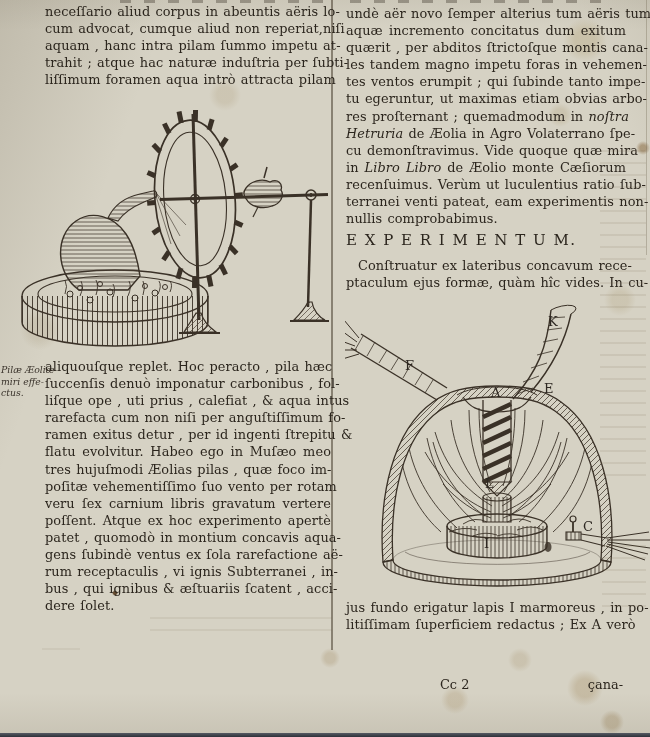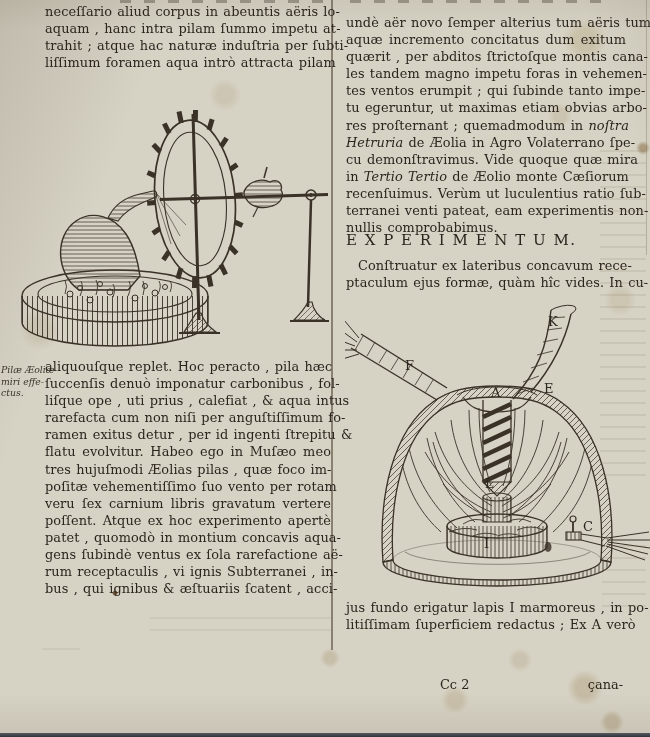--- a/index.html
+++ b/index.html
@@ -27,21 +27,21 @@
       linear-gradient(180deg, rgba(115,105,85,.10), rgba(115,105,85,0) 4%);
     padding-left: 45px;
   }
   .textcol{position:absolute;font-size:12.9px;line-height:17.1px;word-spacing:1px;letter-spacing:.1px;}
   .tl{height:17.1px;text-align:justify;text-align-last:justify;white-space:nowrap;overflow:visible;}
   .tl.last{text-align-last:left;}
   .cont .tl.last{text-align-last:justify;}
   .it{font-style:italic;}
   .l-para1{left:45px;top:3px;width:286px;}
   .l-para2{left:45px;top:358px;width:286px;}
-  .r-para1{left:346px;top:14px;width:280px;}
+  .r-para1{left:346px;top:5px;width:280px;}
   .r-heading{position:absolute;left:346px;top:231px;width:280px;text-align:left;
      font-size:15px;letter-spacing:1.5px;}
   .r-para2{left:346px;top:257px;width:280px;}
   .r-para2 .tl:first-child{text-indent:12px;}
   .r-para3{left:346px;top:599px;width:280px;}
   .sigrow{position:absolute;left:346px;top:633px;width:280px;height:18px;font-size:12.9px;margin-top:44px;}
   .sig{position:absolute;left:94px;}
   .catch{position:absolute;right:3px;}
   .mn{position:absolute;left:1px;top:364px;width:43px;font-size:9.3px;line-height:11.5px;
       font-style:italic;color:#3a332b;}
@@ -70,20 +70,21 @@
 
 <div class="stage">
 
   <div class="topcut tc-l"></div>
   <div class="topcut tc-r"></div>
   <div class="col-rule"></div>
   <div class="edge-line"></div>
 
   <div class="textcol l-para1 cont">
       <div class="tl">neceſſario aliud corpus in abeuntis aëris lo-</div>
+      <div class="tl">cum advocat, cumque aliud non reperiat,niſi</div>
       <div class="tl">aquam , hanc intra pilam ſummo impetu at-</div>
       <div class="tl">trahit ;  atque hac naturæ induſtria per ſubti-</div>
       <div class="tl last">liſſimum foramen aqua intrò attracta pilam</div>
     </div>
 
   <div class="fig" style="left:10px;top:104px;width:322px;height:252px;">
     <svg width="322" height="252" viewBox="0 0 322 252">
       <defs>
         <pattern id="vh" width="5" height="6" patternUnits="userSpaceOnUse">
           <path d="M2.5,0 V6" stroke="#4a4136" stroke-width="1"></path>
@@ -193,33 +194,34 @@
       <div class="tl">ramen exitus detur , per id ingenti ſtrepitu &amp;</div>
       <div class="tl">flatu evolvitur.  Habeo ego in Muſæo meo</div>
       <div class="tl">tres hujuſmodi Æolias pilas ,  quæ foco im-</div>
       <div class="tl">poſitæ vehementiſſimo ſuo vento per rotam</div>
       <div class="tl">veru ſex carnium libris gravatum vertere</div>
       <div class="tl">poſſent.  Atque ex hoc experimento apertè</div>
       <div class="tl">patet , quomodò in montium concavis aqua-</div>
       <div class="tl">gens ſubindè ventus ex ſola rarefactione aë-</div>
       <div class="tl">rum receptaculis , vi ignis Subterranei ,  in-</div>
       <div class="tl">bus ,  qui ignibus &amp; æſtuariis ſcatent ,  acci-</div>
+      <div class="tl last">dere ſolet.</div>
     </div>
 
   <div class="textcol r-para1">
       <div class="tl">undè aër novo ſemper alterius tum aëris tum</div>
       <div class="tl">aquæ incremento concitatus dum exitum</div>
       <div class="tl">quærit , per abditos ſtrictoſque montis cana-</div>
       <div class="tl">les tandem magno impetu foras in vehemen-</div>
       <div class="tl">tes ventos erumpit ;  qui ſubinde tanto impe-</div>
       <div class="tl">tu egeruntur, ut maximas etiam obvias arbo-</div>
       <div class="tl"><span>res proſternant ;  quemadmodum in </span><span class="it">noſtra</span></div>
       <div class="tl"><span class="it">Hetruria</span><span> de Æolia in Agro Volaterrano ſpe-</span></div>
       <div class="tl">cu demonſtravimus.  Vide quoque quæ mira</div>
-      <div class="tl"><span>in </span><span class="it">Tertio Tertio</span><span> de Æolio monte Cæſiorum</span></div>
+      <div class="tl"><span>in </span><span class="it">Libro Libro</span><span> de Æolio monte Cæſiorum</span></div>
       <div class="tl">recenſuimus. Verùm ut luculentius ratio ſub-</div>
       <div class="tl">terranei venti pateat, eam experimentis non-</div>
       <div class="tl last">nullis comprobabimus.</div>
     </div>
 
   <div class="r-heading">E X P E R I M E N T U M.</div>
 
   <div class="textcol r-para2 cont">
       <div class="tl">Conſtruatur ex lateribus  concavum rece-</div>
       <div class="tl last">ptaculum ejus formæ, quàm hîc vides. In cu-</div>

